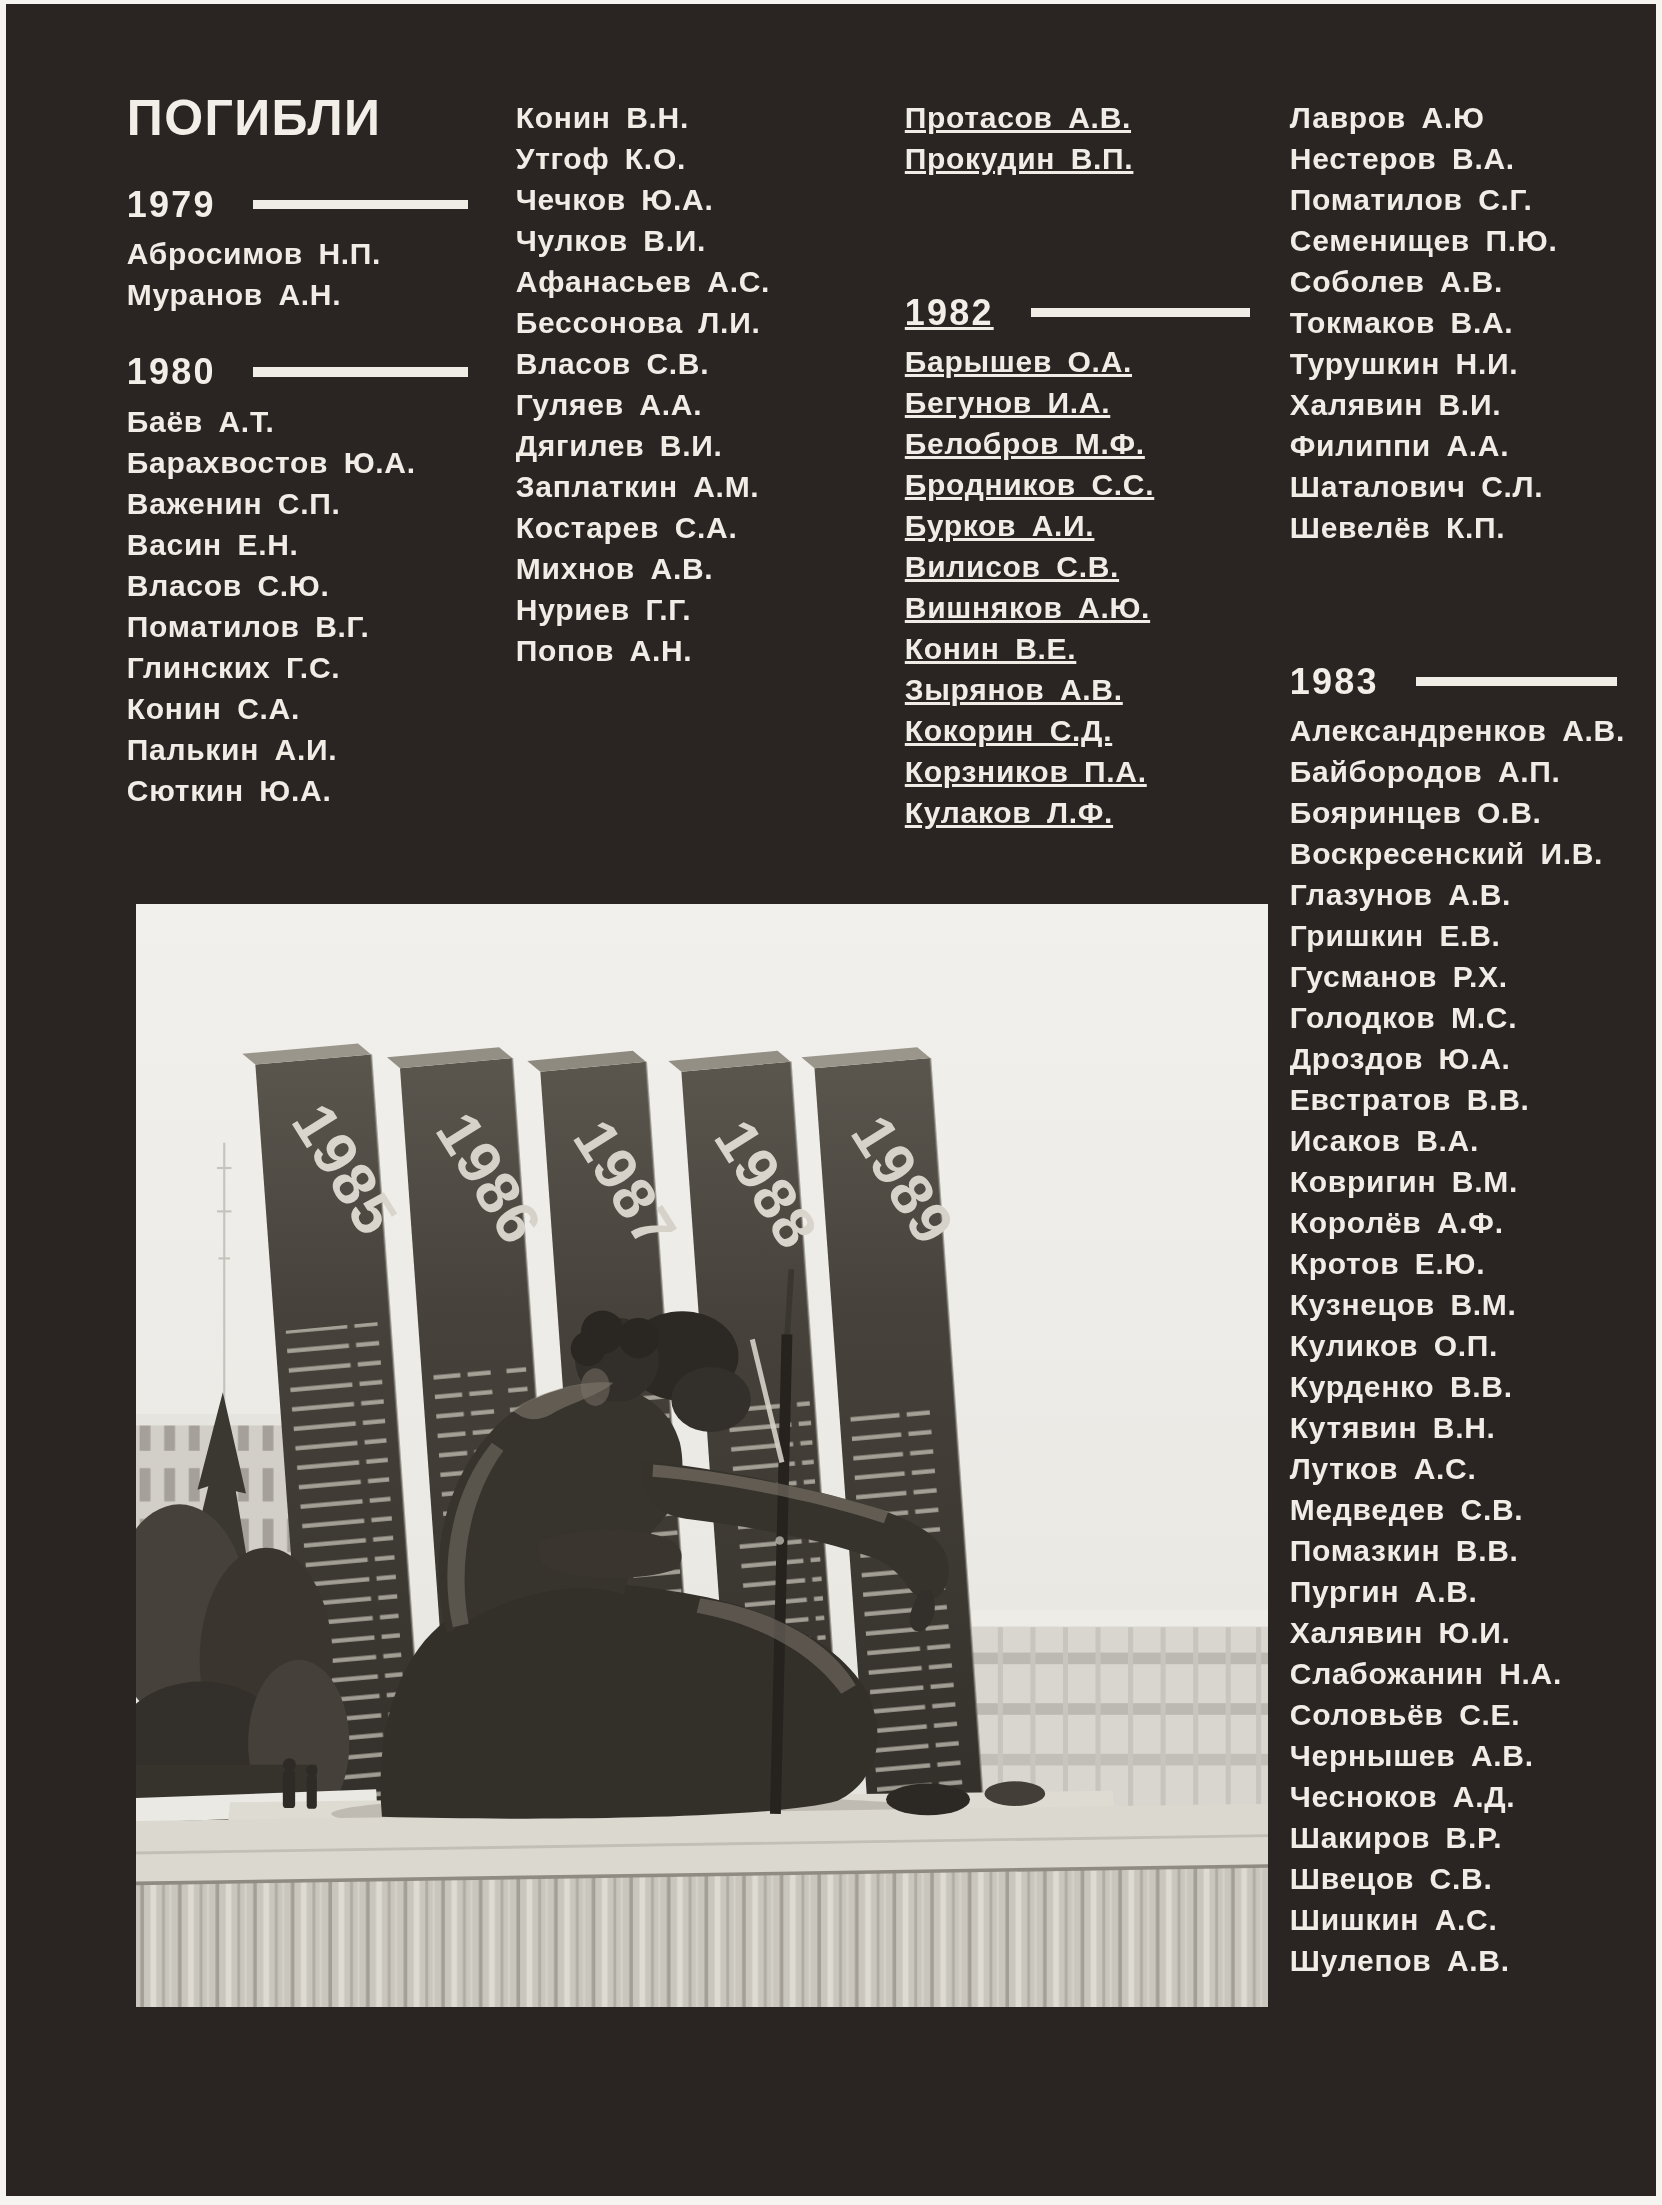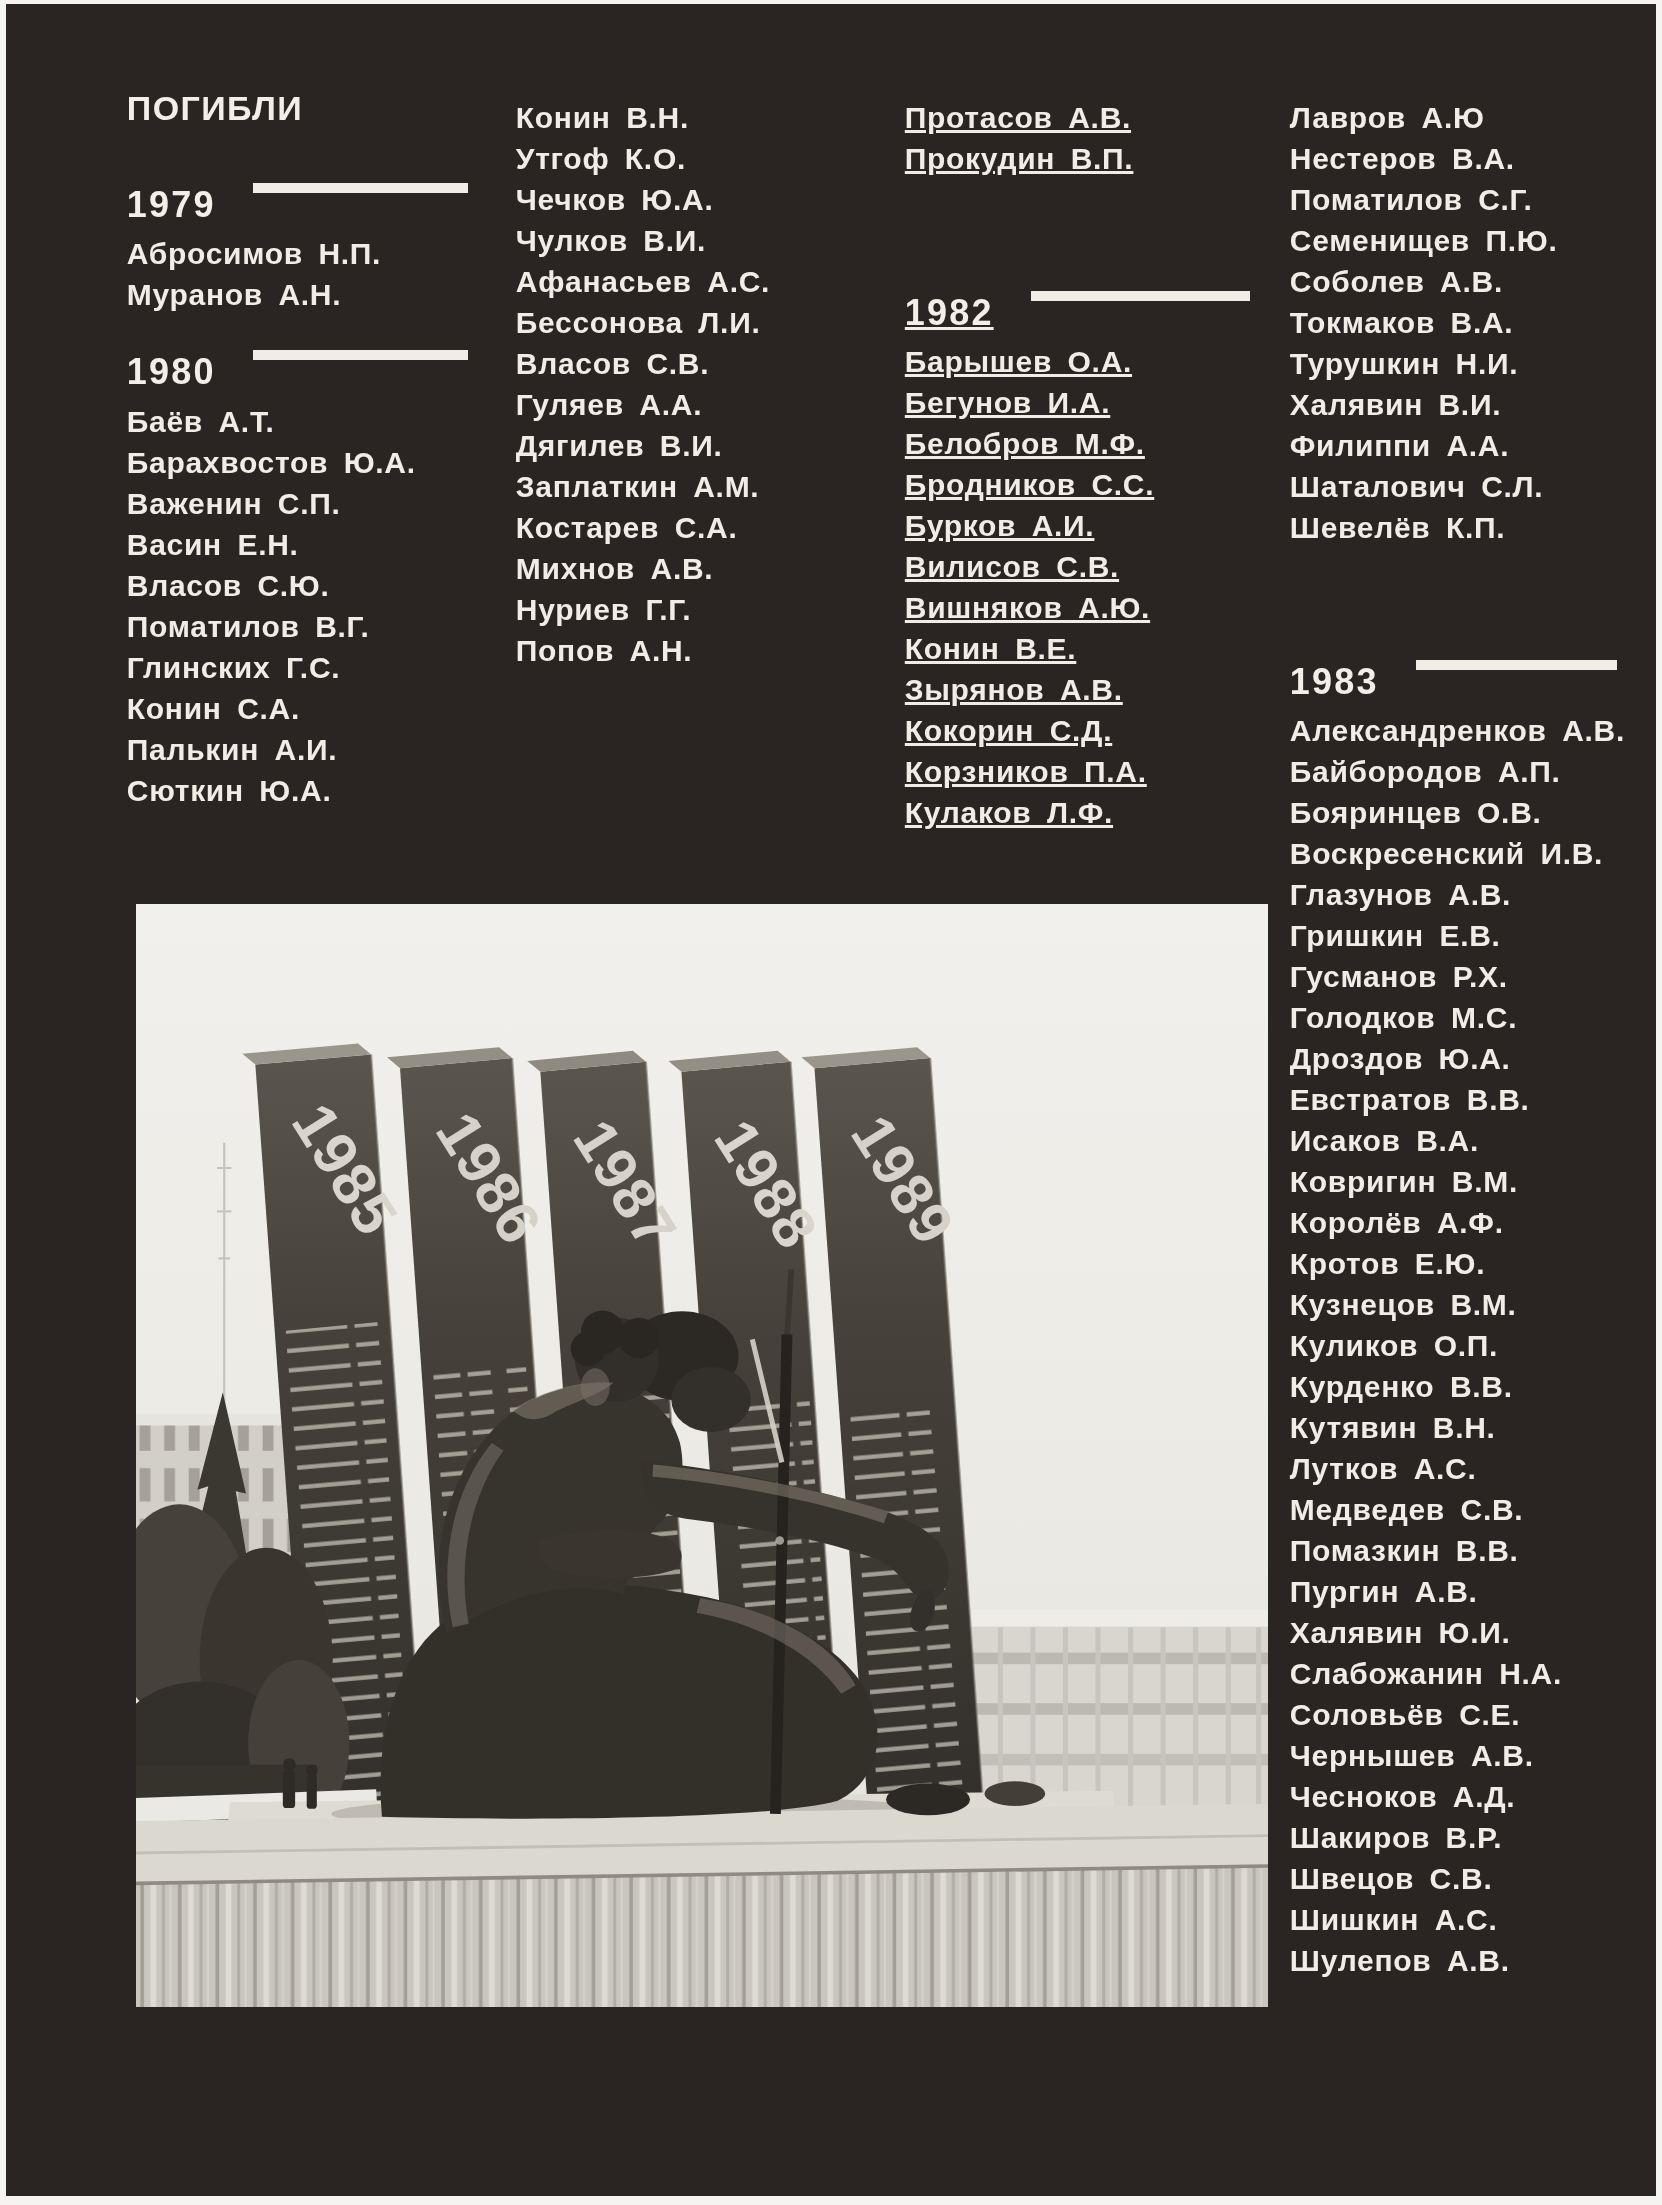--- a/index.html
+++ b/index.html
@@ -12,38 +12,38 @@
   }
   .page{
     position:absolute;
     left:5.8px;top:4.3px;right:7.2px;bottom:8.7px;
     background:radial-gradient(ellipse at 50% 35%, #2e2残926 0%, #2a2522 70%);
     background-color:#2a2522;
     color:#f0ede7;
   }
   .title{
     position:absolute;left:121px;top:85px;margin:0;
-    font-size:34px;font-weight:bold;letter-spacing:1.4px;
+    font-size:50px;font-weight:bold;letter-spacing:1.4px;
     color:#f2efe9;
   }
   .col{
     position:absolute;
     display:flex;flex-direction:column;
   }
   #col-0{left:121px;top:179px;width:341px;}
   #col-1{left:510px;top:93px;width:347px;}
   #col-2{left:899px;top:93px;width:345px;text-decoration:underline;}
   #col-3{left:1284px;top:93px;width:327px;}
   .name{
     font-size:30px;font-weight:bold;line-height:41px;
     letter-spacing:0.7px;word-spacing:6.5px;white-space:nowrap;
     color:#f0ede7;
   }
   .year-row{
-    display:flex;
+    display:flex;align-items:center;
     height:43px;margin-top:35px;margin-bottom:7.2px;gap:20px;
   }
   .year-row.gap-big{margin-top:112px;}
   .col .year-row:first-child{margin-top:0;}
   .year-label{
     font-size:36px;font-weight:bold;letter-spacing:2.2px;
     color:#f2efe9;line-height:43px;
   }
   .year-rule{
     flex:1;height:9.4px;background:#f0ede7;margin-left:17.4px;

